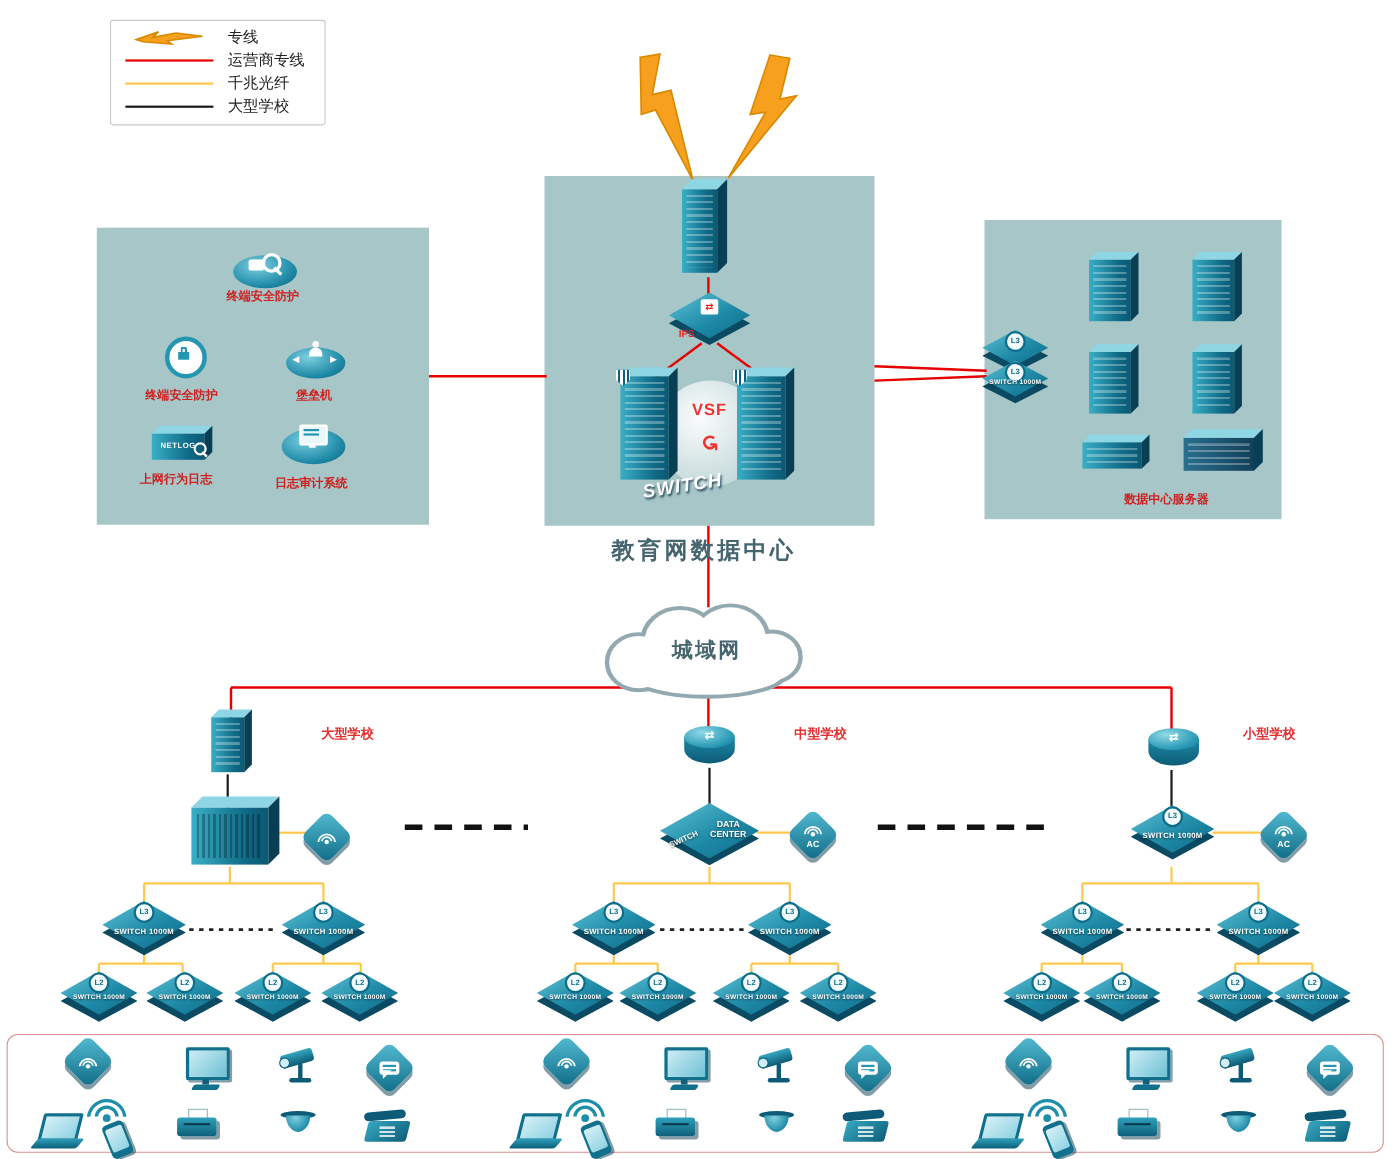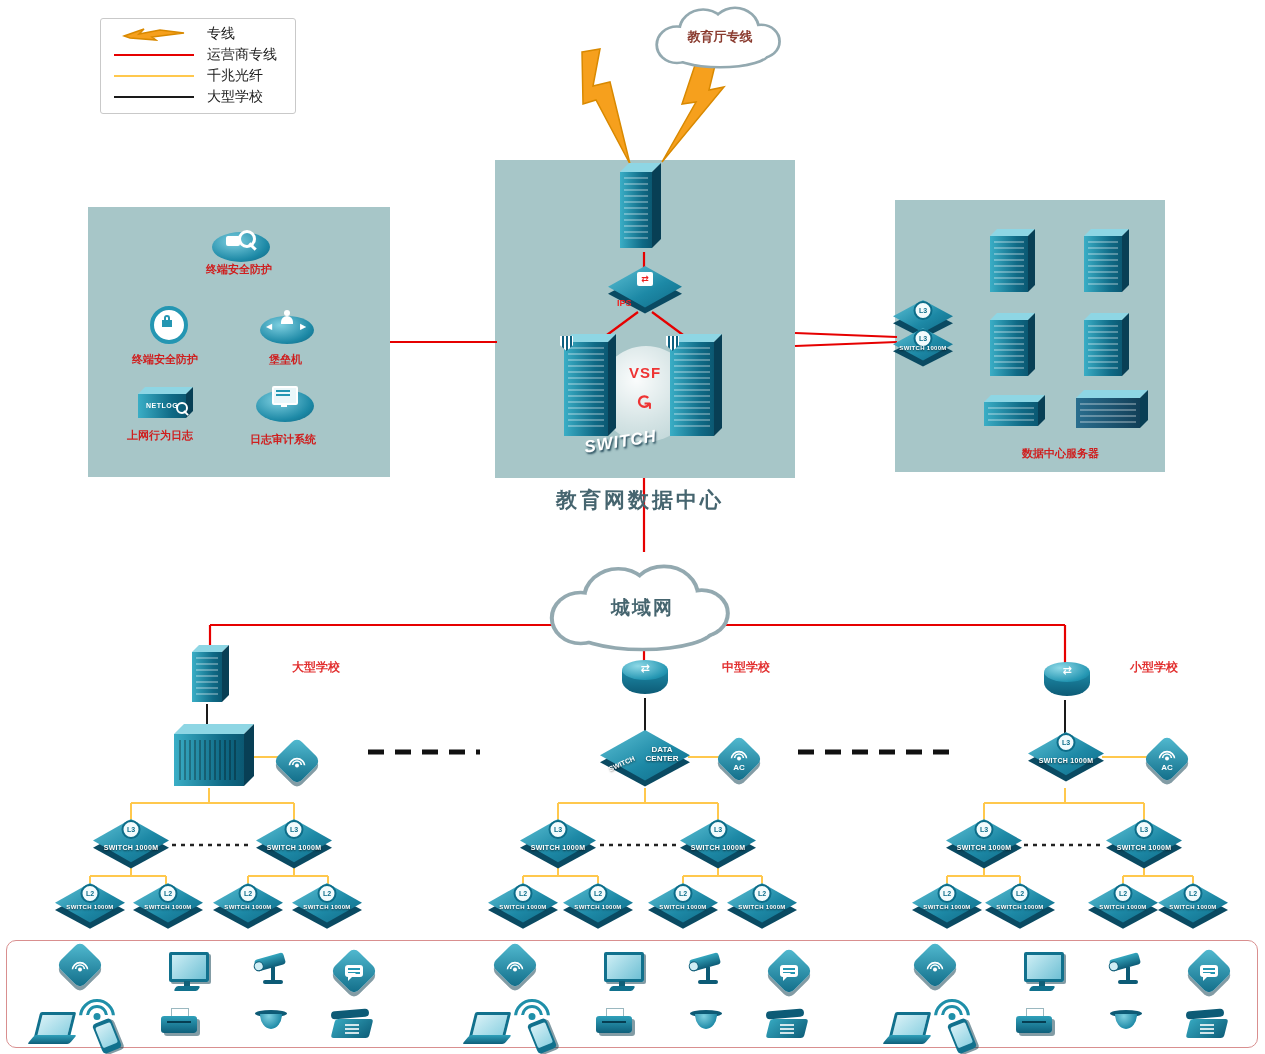--- a/index.html
+++ b/index.html
@@ -289,40 +289,21 @@
       <span class="lg-label">千兆光纤</span>
     </div>
     <div class="lg-row">
       <span class="lg-sym">
           <span class="lg-line" style="background:#1a1a1a;"></span>
         </span>
       <span class="lg-label">大型学校</span>
     </div>
   </div>
 
-  <div class="cloud top" style="left:645px;top:4px;width:150px;height:68px;">
-    <svg viewBox="0 0 160 80" preserveAspectRatio="none">
-      <g class="cst">
-          <circle cx="34" cy="48" r="20"></circle>
-          <circle cx="62" cy="32" r="24"></circle>
-          <circle cx="96" cy="30" r="24"></circle>
-          <circle cx="124" cy="44" r="18"></circle>
-          <ellipse cx="80" cy="56" rx="52" ry="17"></ellipse>
-        </g>
-      <g class="cfl">
-          <circle cx="34" cy="48" r="20"></circle>
-          <circle cx="62" cy="32" r="24"></circle>
-          <circle cx="96" cy="30" r="24"></circle>
-          <circle cx="124" cy="44" r="18"></circle>
-          <ellipse cx="80" cy="56" rx="52" ry="17"></ellipse>
-        </g>
-    </svg>
-    <div class="ctext">教育厅专线</div>
-  </div>
-  <div class="cloud man" style="left:535px;top:561px;width:215px;height:95px;">
+  <div class="cloud man" style="left:535px;top:545px;width:215px;height:95px;">
     <svg viewBox="0 0 160 80" preserveAspectRatio="none">
       <g class="cst">
           <circle cx="34" cy="48" r="20"></circle>
           <circle cx="62" cy="32" r="24"></circle>
           <circle cx="96" cy="30" r="24"></circle>
           <circle cx="124" cy="44" r="18"></circle>
           <ellipse cx="80" cy="56" rx="52" ry="17"></ellipse>
         </g>
       <g class="cfl">
           <circle cx="34" cy="48" r="20"></circle>

